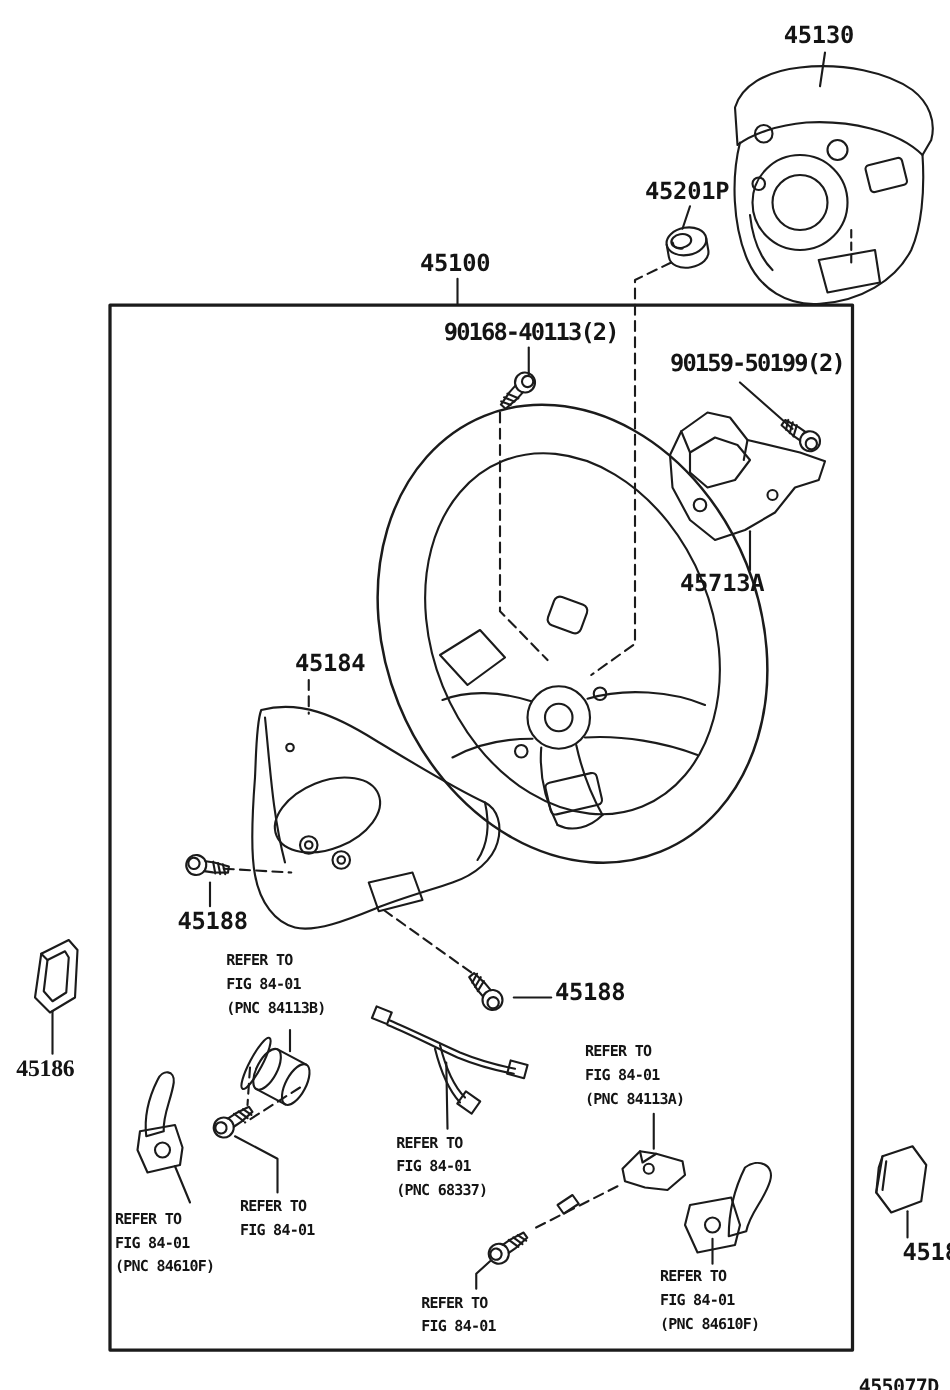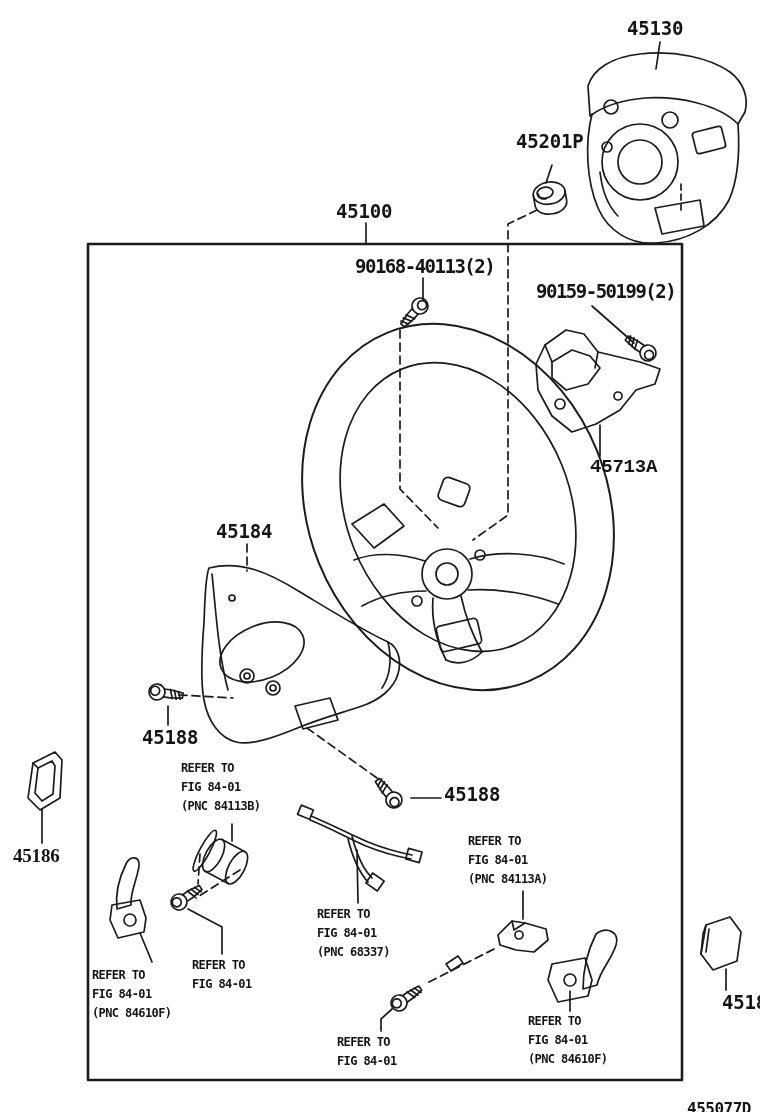--- a/index.html
+++ b/index.html
@@ -180,26 +180,26 @@
       <path d="M247,532 L247,559"></path>
       <path d="M179,683 L233,686"></path>
       <path d="M307,716 L377,766"></path>
       <path d="M240,858 L196,886"></path>
       <path d="M200,842 L198,872"></path>
       <path d="M494,937 L425,972"></path>
     </g>
   </svg>
 
   <div class="pn" style="left:627px;top:7px;">45130</div>
-  <div class="pn" style="left:516px;top:120px;">45201P</div>
+  <div class="pn" style="left:516px;top:132px;">45201P</div>
   <div class="pn" style="left:336px;top:190px;">45100</div>
   <div class="pn tight" style="left:355px;top:245px;text-align:center;">90168-40113(2)</div>
   <div class="pn tight" style="left:536px;top:270px;">90159-50199(2)</div>
-  <div class="pn" style="left:590px;top:446px;font-family:Liberation Mono, monospace;">45713A</div>
-  <div class="pn" style="left:216px;top:510px;">45184</div>
+  <div class="pn" style="left:544px;top:446px;">45713A</div>
+  <div class="pn" style="left:236px;top:510px;">45184</div>
   <div class="pn" style="left:142px;top:716px;">45188</div>
   <div class="pn" style="left:13px;top:834px;font-family:Liberation Serif, serif;">45186</div>
   <div class="pn" style="left:444px;top:773px;">45188</div>
   <div class="pn" style="left:722px;top:981px;">45187</div>
   <div class="code" style="left:687px;top:1089px;">455077D</div>
 
   <div class="note" style="left:181px;top:747px;">
     <div>REFER TO</div>
     <div>FIG 84-01</div>
     <div>(PNC 84113B)</div>

